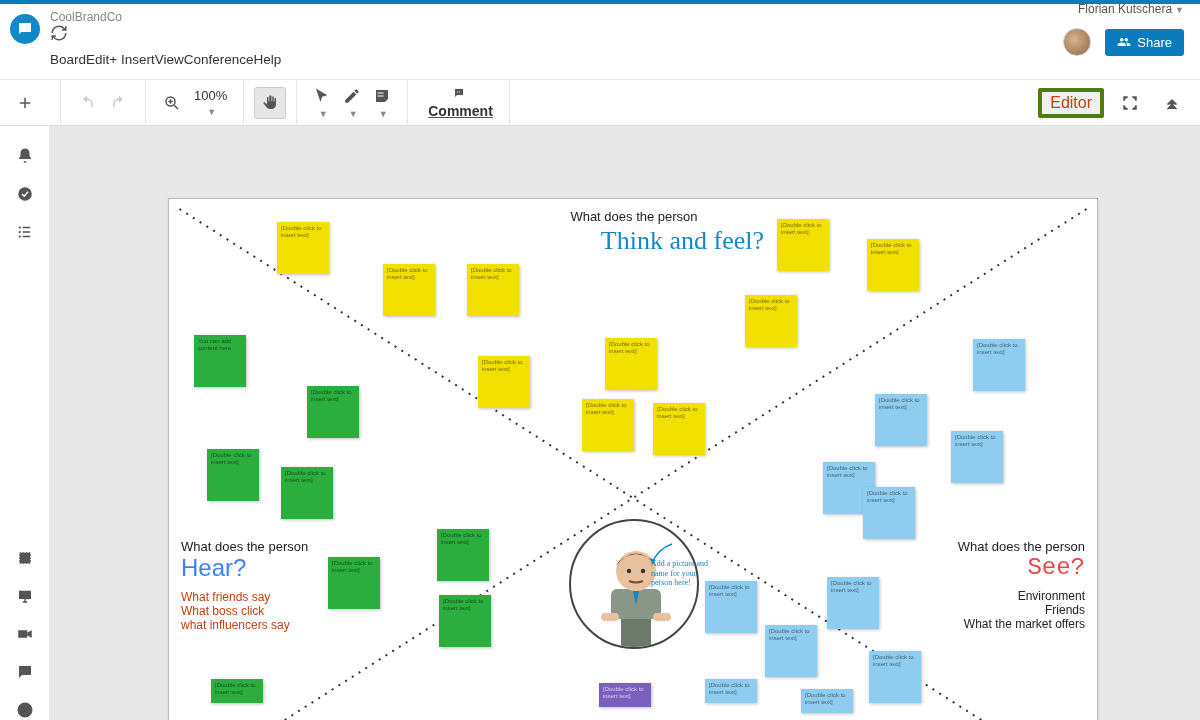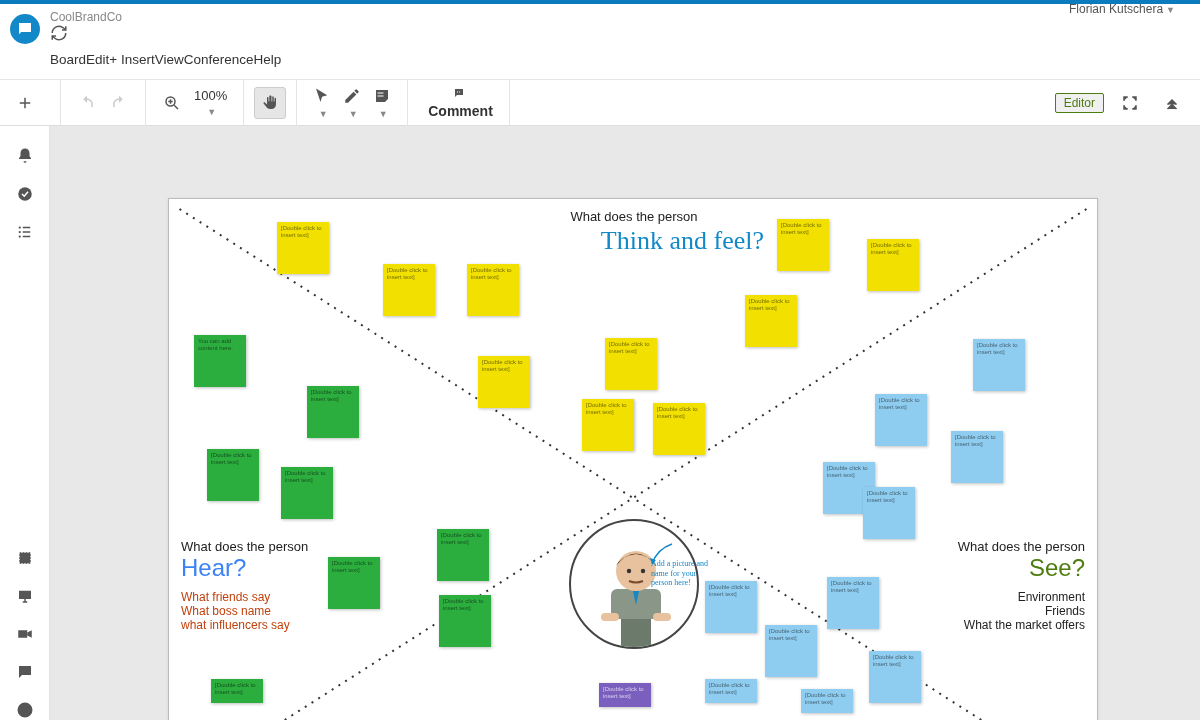--- a/index.html
+++ b/index.html
@@ -10,37 +10,37 @@
   .logo-circle { width:30px; height:30px; border-radius:50%; background:#1288c8; display:flex; align-items:center; justify-content:center; }
   .logo-circle svg { width:18px; height:18px; fill:#fff; }
   .title-block { flex:1; padding-top:6px; }
   .brand { font-size:12px; color:#888; }
   .title-row { display:flex; align-items:center; gap:10px; }
   .title { font-size:26px; font-weight:400; color:#222; }
   .sync-icon { color:#555; }
   .menu-row { display:flex; margin-top:6px; font-size:13.5px; color:#333; }
   .menu-row span { cursor:pointer; }
   .header-right { display:flex; align-items:center; gap:14px; position:absolute; right:16px; top:10px; }
-  .user-name { font-size:12px; color:#555; position:absolute; right:25px; top:-2px; white-space:nowrap;}
+  .user-name { font-size:12px; color:#555; position:absolute; right:16px; top:-2px; white-space:nowrap;}
   .user-name .caret{font-size:9px; color:#888; margin-left:3px;}
   .avatar { width:28px; height:28px; border-radius:50%; background:radial-gradient(circle at 40% 40%,#d9b38c,#8a6642); border:1px solid #ccc; margin-top:14px;}
   .share-btn { background:#0a7bbd; color:#fff; border:none; border-radius:3px; padding:6px 12px; font-size:13px; display:flex; align-items:center; gap:6px; cursor:pointer; margin-top:14px;}
   .share-btn svg{width:14px;height:14px;fill:#fff;}
   .toolbar { height:46px; background:#fff; border-bottom:1px solid #ddd; display:flex; align-items:center; padding:0 10px 0 0; position:relative;}
   .tool-group { display:flex; align-items:center; height:100%; }
   .tool-sep { width:1px; height:46px; background:#e5e5e5; margin:0 10px; }
   .tool-btn { width:32px; height:32px; display:flex; align-items:center; justify-content:center; color:#555; cursor:pointer; border-radius:3px; }
   .tool-btn.wide{width:auto; padding:0 6px; gap:4px; font-size:13px;flex-direction:column;}
   .tool-btn.active{ background:#e6e6e6; border:1px solid #ccc;}
   .tool-btn svg{width:18px;height:18px;fill:#555;}
   .tool-btn.dim svg{fill:#ccc;}
   .zoom-text{font-size:13px;color:#333;}
   .comment-lbl{font-size:14px; font-weight:600; color:#333; margin-left:4px;}
   .toolbar-right{position:absolute; right:12px; display:flex; align-items:center; gap:10px;}
-  .editor-badge{font-size:12px; color:#4d7c0f; background:#f0f0f0; border:1px solid #4d7c0f; padding:2px 8px; border-radius:2px;}
+  .editor-badge{font-size:16px; color:#c2410c; background:#f0f0f0; border:4px solid #4d7c0f; padding:2px 8px; border-radius:2px;}
   .plus-slot{width:50px; display:flex; justify-content:center;}
   .main { position:absolute; top:126px; left:0; right:0; bottom:0; display:flex; }
   .leftrail { width:50px; background:#fff; border-right:1px solid #e3e3e3; display:flex; flex-direction:column; align-items:center; padding-top:20px; gap:18px; }
   .leftrail .spacer{flex:1;}
   .rail-icon{width:20px;height:20px; color:#555; cursor:pointer; display:flex;align-items:center;justify-content:center;}
   .rail-icon svg{width:18px;height:18px;fill:#555;}
   .canvas-wrap { flex:1; background:#e8e8e8; position:relative; overflow:hidden; }
   .board { position:absolute; left:118px; top:72px; width:930px; height:600px; background:#fff; border:1px solid #bbb; box-shadow:0 1px 4px rgba(0,0,0,.08); }
   .board svg.diag { position:absolute; inset:0; width:100%; height:100%; }
   .note { position:absolute; width:52px; height:52px; font-size:6px; line-height:1.2; padding:3px 4px; color:rgba(0,0,0,.55); box-shadow:1px 1px 3px rgba(0,0,0,.25); cursor:pointer;}
@@ -51,21 +51,21 @@
   .em-title{ position:absolute; text-align:center; width:260px; }
   .em-title .q{ font-size:13px; color:#222; }
   .em-title .hand{ font-family:"Comic Sans MS","Segoe Script",cursive; color:#1288c8; font-size:26px; margin-top:2px;text-align:right;}
   .em-sub{ position:absolute; text-align:center; font-size:12px; color:#333; width:240px;}
   .hear-block{ position:absolute; }
   .hear-block .q{font-size:13px;color:#222;}
   .hear-block .hand{font-family:Liberation Sans, sans-serif;color:#3b82f6;font-size:24px;}
   .hear-block .body{font-size:12px;color:#c2410c; margin-top:8px;}
   .see-block{ position:absolute; text-align:right;}
   .see-block .q{font-size:13px;color:#222;}
-  .see-block .hand{font-family:Liberation Sans, sans-serif;color:#4d7c0f;font-size:24px;}
+  .see-block .hand{font-family:Liberation Mono, monospace;color:#ef4444;font-size:24px;}
   .see-block .body{font-size:12px;color:#222; margin-top:8px;}
   .persona{ position:absolute; width:130px; height:130px; border:2px solid #444; border-radius:50%; background:#fff; left:400px; top:320px; overflow:hidden;}
   .persona-note{position:absolute; font-family:"Comic Sans MS",cursive; font-size:8px; color:#1288c8; width:60px; line-height:1.2;}
   .persona-arrow{position:absolute;}
   .caret-sm{font-size:9px;color:#888;margin-left:2px;}
 </style>
 </head>
 <body>
 
 <div class="topbar"></div>
@@ -91,20 +91,29 @@
     </div>
     <div class="menu-row">
       <span>Board</span>
       <span>Edit</span>
       <span>+ Insert</span>
       <span>View</span>
       <span>Conference</span>
       <span>Help</span>
     </div>
   </div>
+  <div class="header-right">
+    <div class="avatar"></div>
+    <button class="share-btn">
+      <svg viewBox="0 0 24 24">
+          <path d="M16 11c1.66 0 3-1.34 3-3s-1.34-3-3-3-3 1.34-3 3 1.34 3 3 3zM8 11c1.66 0 3-1.34 3-3S9.66 5 8 5 5 6.34 5 8s1.34 3 3 3zM8 13c-2.33 0-7 1.17-7 3.5V19h14v-2.5C15 14.17 10.33 13 8 13zM16 13c-.29 0-.62.02-.97.05 1.16.84 1.97 1.97 1.97 3.45V19h6v-2.5c0-2.33-4.67-3.5-7-3.5z"></path>
+        </svg>
+      <span>Share</span>
+    </button>
+  </div>
 </div>
 
 <div class="toolbar">
   <div class="plus-slot">
     <div class="tool-btn">
         <svg viewBox="0 0 24 24">
           <path d="M11 5h2v14h-2zM5 11h14v2H5z"></path>
         </svg>
       </div>
   </div>
@@ -161,21 +170,21 @@
     <div class="tool-btn wide">
         <svg viewBox="0 0 24 24">
           <path d="M4 4h16v12l-4 4H4z"></path>
           <path d="M6 8h8M6 12h8" stroke="#fff" stroke-width="1.5"></path>
         </svg>
         <span class="caret-sm">▼</span>
       </div>
   </div>
   <div class="tool-sep"></div>
   <div class="tool-group">
-    <div class="tool-btn wide" style="width:auto;">
+    <div class="tool-btn wide" style="width:auto;text-decoration:underline;">
       <svg viewBox="0 0 24 24">
           <path d="M4 4h16v12H8l-4 4z"></path>
           <path d="M8 9h2v2H8zM12 9h2v2h-2z" fill="#fff"></path>
         </svg>
       <span class="comment-lbl">Comment</span>
     </div>
   </div>
   <div class="tool-sep"></div>
   <div class="toolbar-right">
     <span class="editor-badge">Editor</span>
@@ -257,21 +266,21 @@
       <div class="em-title" style="left:335px; top:10px;">
         <div class="q">What does the person</div>
         <div class="hand">Think and feel?</div>
       </div>
 
       <div class="hear-block" style="left:12px; top:340px; width:200px;">
         <div class="q">What does the person</div>
         <div class="hand">Hear?</div>
         <div class="body">
           <div>What friends say</div>
-          <div>What boss name</div>
+          <div>What boss click</div>
           <div>what influencers say</div>
         </div>
       </div>
 
       <div class="see-block" style="right:12px; top:340px; width:200px;">
         <div class="q">What does the person</div>
         <div class="hand">See?</div>
         <div class="body">
           <div>Environment</div>
           <div>Friends</div>

